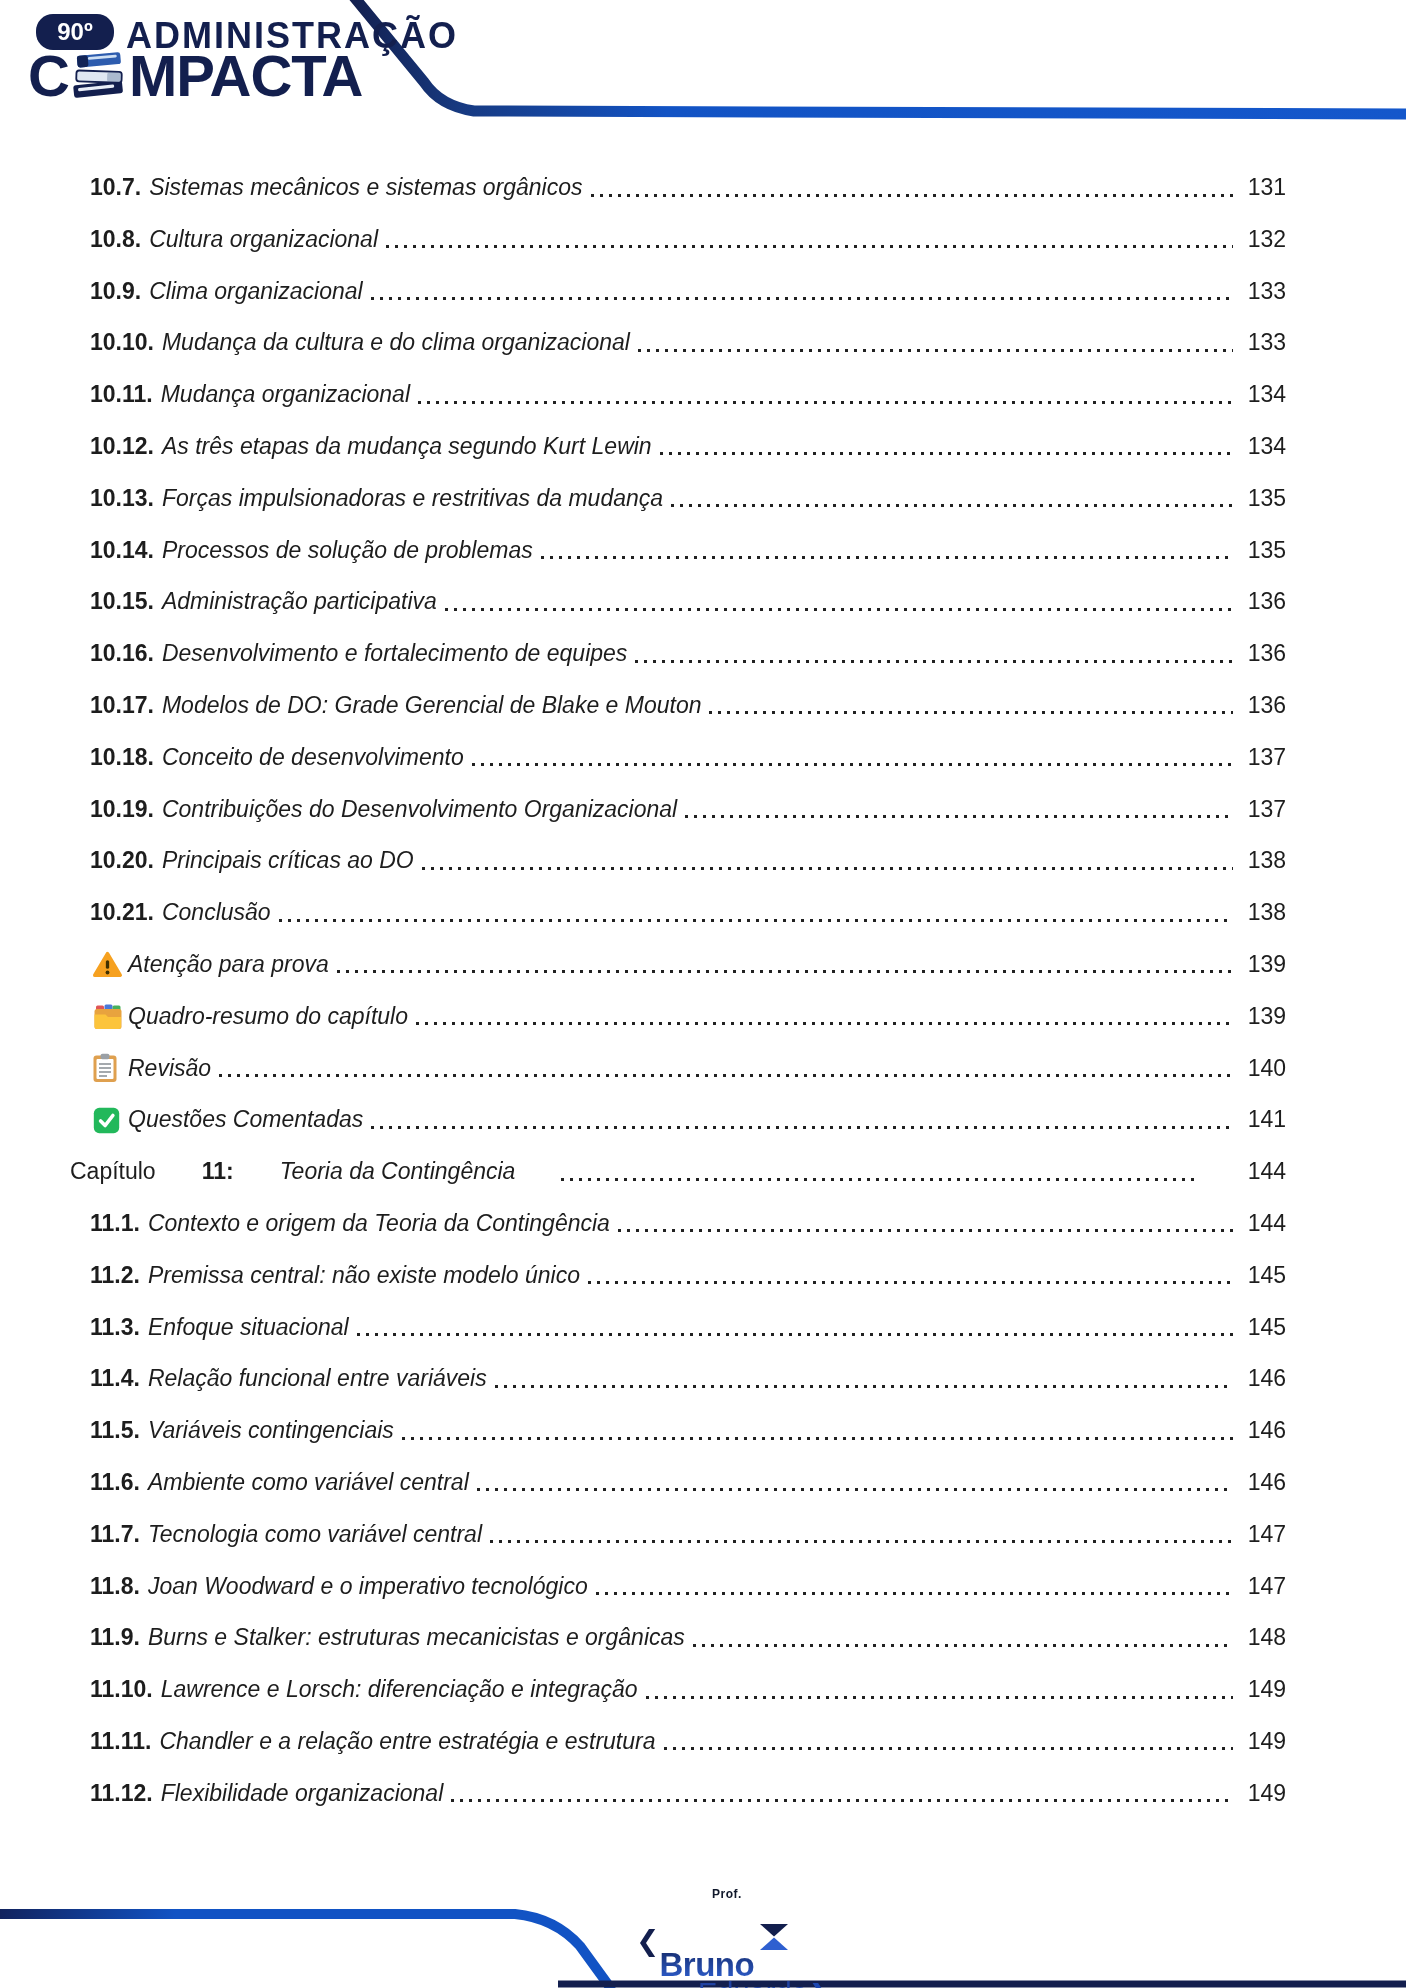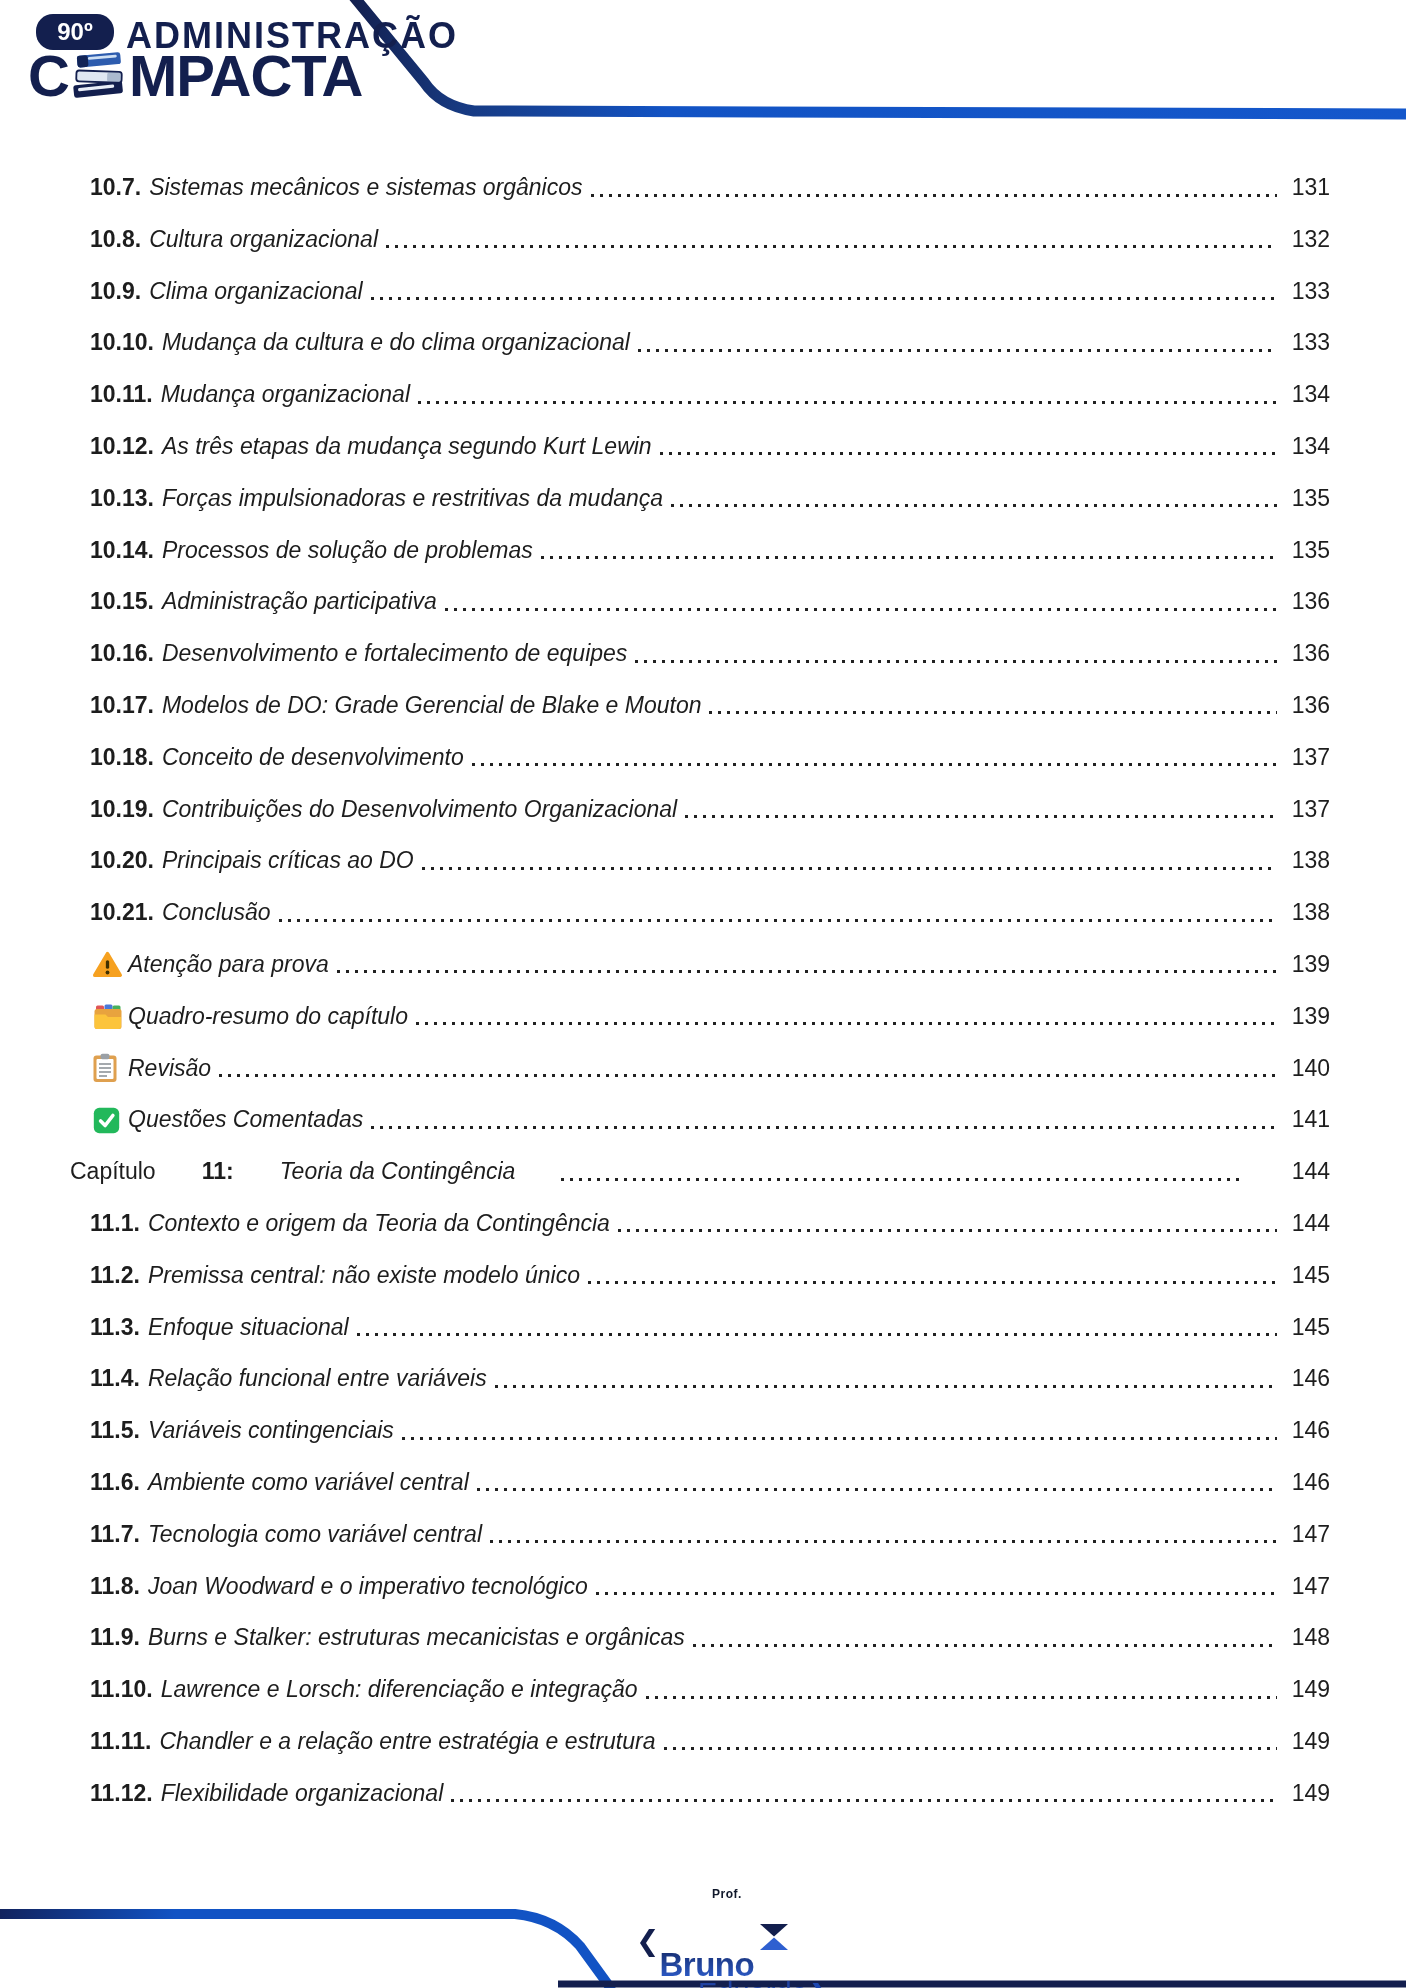--- a/index.html
+++ b/index.html
@@ -11,21 +11,21 @@
         background:var(--navy,#131f4e);display:flex;align-items:center;justify-content:center;
         color:#fff;font-size:24px;font-weight:700;}
   .brand-top{position:absolute;left:126px;top:15px;font-size:36px;font-weight:600;
         letter-spacing:2px;color:var(--navy,#131f4e);}
   .brand-bottom{position:absolute;left:28px;top:42px;display:flex;align-items:flex-end;
         font-size:58px;font-weight:800;letter-spacing:-1px;color:var(--navy,#131f4e);line-height:1;}
   .books{display:inline-block;margin:0 1px;transform:translateY(4px);}
   
   .toc{position:absolute;top:162px;left:0;right:0;}
   .row{display:flex;align-items:baseline;height:51.8px;line-height:51.8px;
-       padding-left:90px;padding-right:76px;font-size:23px;white-space:nowrap;}
+       padding-left:90px;padding-right:120px;font-size:23px;white-space:nowrap;}
   .row.chapter{padding-left:70px;gap:38px;}
   .row.icon-row{padding-left:92px;}
   .row .num{font-weight:700;margin-right:8px;}
   .row .prefix{margin-right:8px;}
   .row .txt{margin-right:2px;font-style:italic;}
   .row-icon{align-self:center;width:36px;height:32px;display:inline-flex;align-items:center;flex:0 0 36px;}
   .dots{flex:1;align-self:stretch;margin:0 5px 0 6px;
         background-image:repeating-linear-gradient(to right,#212121 0 3px,transparent 3px 9px);
         background-size:auto 3.2px;background-repeat:repeat-x;background-position:0 31.5px;}
   .pg{flex:0 0 48px;text-align:right;}

